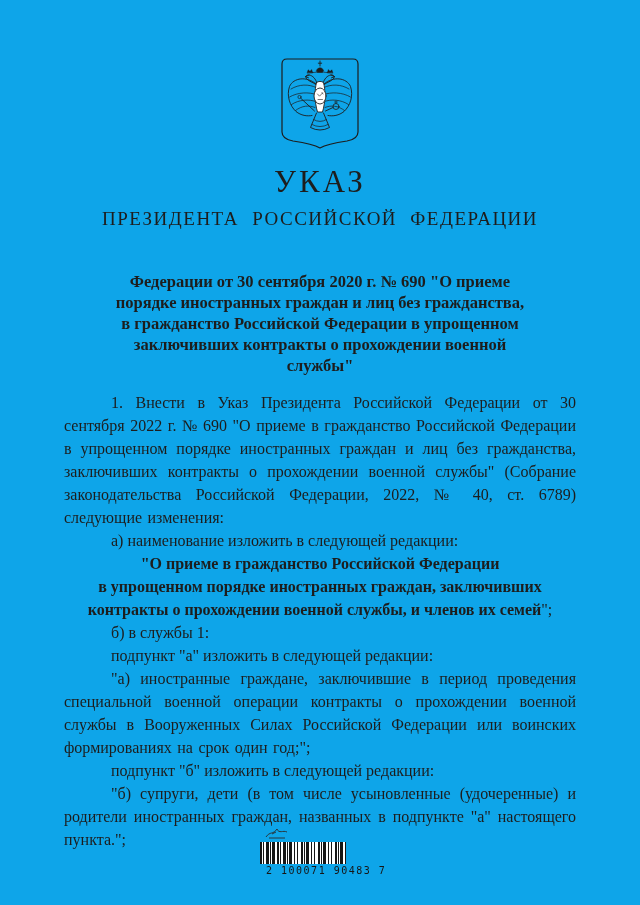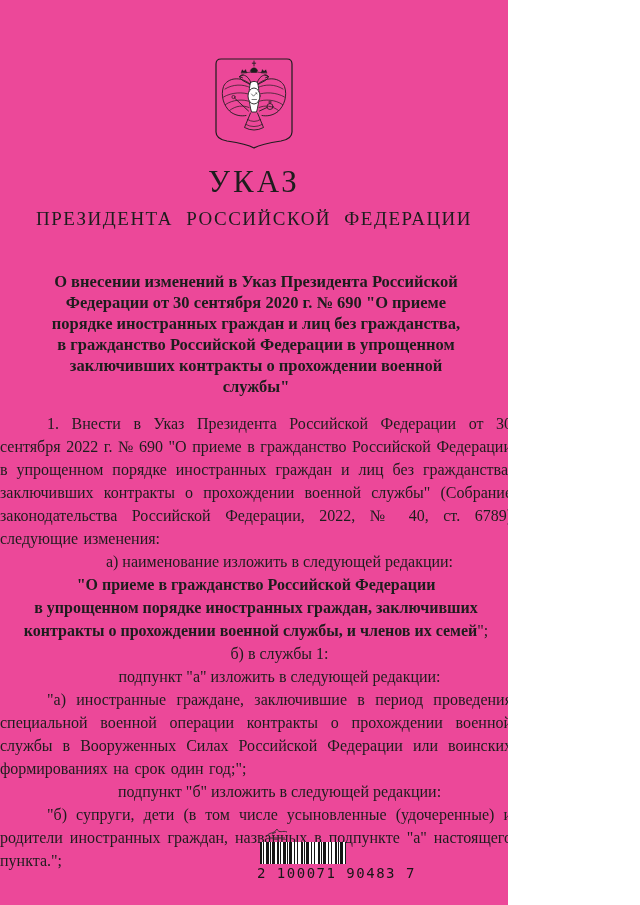--- a/index.html
+++ b/index.html
@@ -1,19 +1,19 @@
 <!DOCTYPE html>
 <html><head>
 <meta charset="utf-8">
 <style>
   html,body { margin:0; padding:0; background:#ffffff; }
   .page {
     position:relative;
-    width:508px; height:905px;
-    background:#ec4899;
+    width:640px; height:905px;
+    background:#0ea5e9;
     color:#1d1d1d;
     font-family:"Liberation Serif", serif;
     overflow:hidden;
   }
   .emblem { display:block; margin:56px auto 0 auto; width:82px; height:95px; }
   .doc-type {
     margin:13px 0 0 0;
     text-align:center;
     font-size:31px; font-weight:400;
     letter-spacing:3px;
@@ -32,43 +32,44 @@
     font-size:16.5px;
     line-height:21px;
   }
   .body-block {
     margin:15px auto 0 auto;
     width:512px;
     font-size:16px;
     line-height:23px;
   }
   .para { margin:0; text-align:justify; text-indent:47px; word-spacing:1.5px; }
-  .line { margin:0; text-indent:47px;text-align:center; }
+  .line { margin:0; text-indent:47px; }
   .center-bold { margin:0; text-align:center; font-weight:700; }
   .center-bold .tail { font-weight:400; }
   .pen-mark { position:absolute; left:263px; top:825px; width:30px; height:16px; }
   .barcode-wrap { position:absolute; left:257px; top:842px; width:92px; }
   .bars {
     height:22px; width:86px; margin:0 auto;
     background:
       repeating-linear-gradient(90deg,
         #161616 0 1.5px, #ffffff 1.5px 3px,
         #161616 3px 4px, #ffffff 4px 6.5px,
         #161616 6.5px 9px, #ffffff 9px 10px,
         #161616 10px 11px, #ffffff 11px 12.5px,
         #161616 12.5px 15px, #ffffff 15px 17px);
   }
   .code {
     margin-top:1px;
     text-align:right;
     font-family:"DejaVu Sans Mono", monospace;
-    font-size:14px;
+    font-size:10px;
     letter-spacing:1.5px;
     white-space:nowrap;
     color:#161616;
+    margin-left:9px;
   }
 </style>
 </head>
 <body>
 
 <div class="page">
 
   <svg class="emblem" viewBox="0 0 82 95" fill="none" stroke="#1d1d1d" stroke-width="1" stroke-linecap="round" stroke-linejoin="round">
     <path d="M3,8 Q3,3 8,3 H74 Q79,3 79,8 V76 Q79,83 68,85 Q48,88 41,92 Q34,88 14,85 Q3,83 3,76 Z" stroke-width="1.2"></path>
 
@@ -110,21 +111,20 @@
 
     <path d="M46.5,55 L54,51.5" stroke-width="0.9"></path>
     <circle cx="57" cy="50.5" r="3" stroke-width="0.8"></circle>
     <path d="M57,47.5 v-2.6 M55.6,46 h2.8" stroke-width="0.7"></path>
   </svg>
 
   <div class="doc-type">УКАЗ</div>
   <div class="doc-issuer">ПРЕЗИДЕНТА РОССИЙСКОЙ ФЕДЕРАЦИИ</div>
 
   <div class="title-block">
-    <div>О внесении изменений в Указ Президента Российской</div>
     <div>Федерации от 30 сентября 2020 г. № 690 "О приеме</div>
     <div>порядке иностранных граждан и лиц без гражданства,</div>
     <div>в гражданство Российской Федерации в упрощенном</div>
     <div>заключивших контракты о прохождении военной</div>
     <div>службы"</div>
   </div>
 
   <div class="body-block">
     <p class="para">1. Внести в Указ Президента Российской Федерации от 30 сентября 2022 г. № 690 "О приеме в гражданство Российской Федерации в упрощенном порядке иностранных граждан и лиц без гражданства, заключивших контракты о прохождении военной службы" (Собрание законодательства Российской Федерации, 2022, № 40, ст. 6789) следующие изменения:</p>
     <p class="line">а) наименование изложить в следующей редакции:</p>

